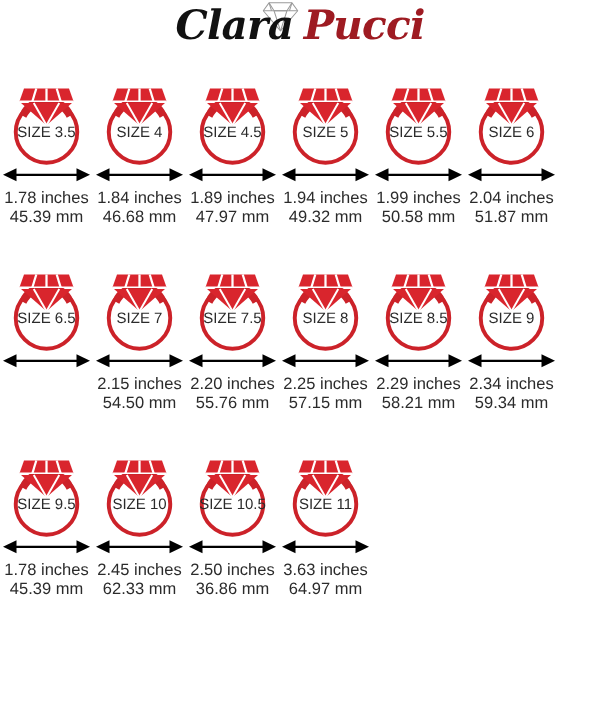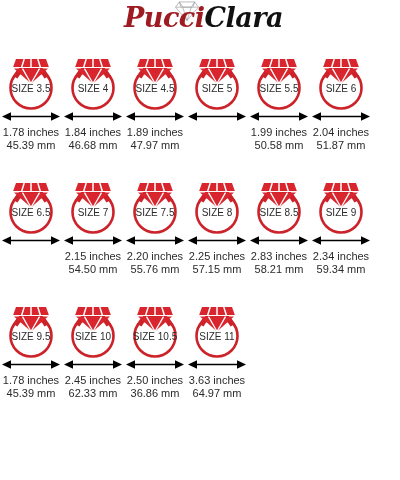--- a/index.html
+++ b/index.html
@@ -109,22 +109,22 @@
         <path d="M10 4 L17 15 L26 43"></path>
         <path d="M42 4 L35 15 L26 43"></path>
         <path d="M17 15 L35 15"></path>
         <path d="M10 4 L13.5 15"></path>
         <path d="M42 4 L38.5 15"></path>
       </g>
     </svg>
   </span>
 
   <span class="logo-inner">
+    <span class="logo-word logo-clara">Clara</span>
     <span class="logo-word logo-pucci">Pucci</span>
-    <span class="logo-word logo-clara">Clara</span>
   </span>
 </div>
 
 <div class="grid" id="ring-grid">
   <div class="cell">
 
     <svg class="ring-svg" viewBox="0 0 62 64">
 
       <circle cx="31" cy="40" r="20.5" fill="none" stroke="#cc2229" stroke-width="2.6"></circle>
 
@@ -253,20 +253,24 @@
 
       <text class="size-label" x="31" y="43.5" text-anchor="middle">SIZE 5</text>
     </svg>
 
     <svg class="arrow-svg" viewBox="0 0 62 13">
       <line x1="8" y1="6.5" x2="54" y2="6.5" stroke="#000000" stroke-width="1.5"></line>
       <polygon points="2,6.5 11,2.2 11,10.8" fill="#000000"></polygon>
       <polygon points="60,6.5 51,2.2 51,10.8" fill="#000000"></polygon>
     </svg>
 
+    <div class="measure">
+      <div>1.94 inches</div>
+      <div>49.32 mm</div>
+    </div>
   </div>
 
   <div class="cell">
 
     <svg class="ring-svg" viewBox="0 0 62 64">
 
       <circle cx="31" cy="40" r="20.5" fill="none" stroke="#cc2229" stroke-width="2.6"></circle>
 
       <path d="M13 28 Q18 17 31 17 Q44 17 49 28 L44.5 30.5 Q40 22 31 22 Q22 22 17.5 30.5 Z" fill="#cc2229"></path>
 
@@ -498,21 +502,21 @@
       <text class="size-label" x="31" y="43.5" text-anchor="middle">SIZE 8.5</text>
     </svg>
 
     <svg class="arrow-svg" viewBox="0 0 62 13">
       <line x1="8" y1="6.5" x2="54" y2="6.5" stroke="#000000" stroke-width="1.5"></line>
       <polygon points="2,6.5 11,2.2 11,10.8" fill="#000000"></polygon>
       <polygon points="60,6.5 51,2.2 51,10.8" fill="#000000"></polygon>
     </svg>
 
     <div class="measure">
-      <div>2.83 inches</div>
+      <div>2.29 inches</div>
       <div>58.21 mm</div>
     </div>
   </div>
 
   <div class="cell">
 
     <svg class="ring-svg" viewBox="0 0 62 64">
 
       <circle cx="31" cy="40" r="20.5" fill="none" stroke="#cc2229" stroke-width="2.6"></circle>
 

